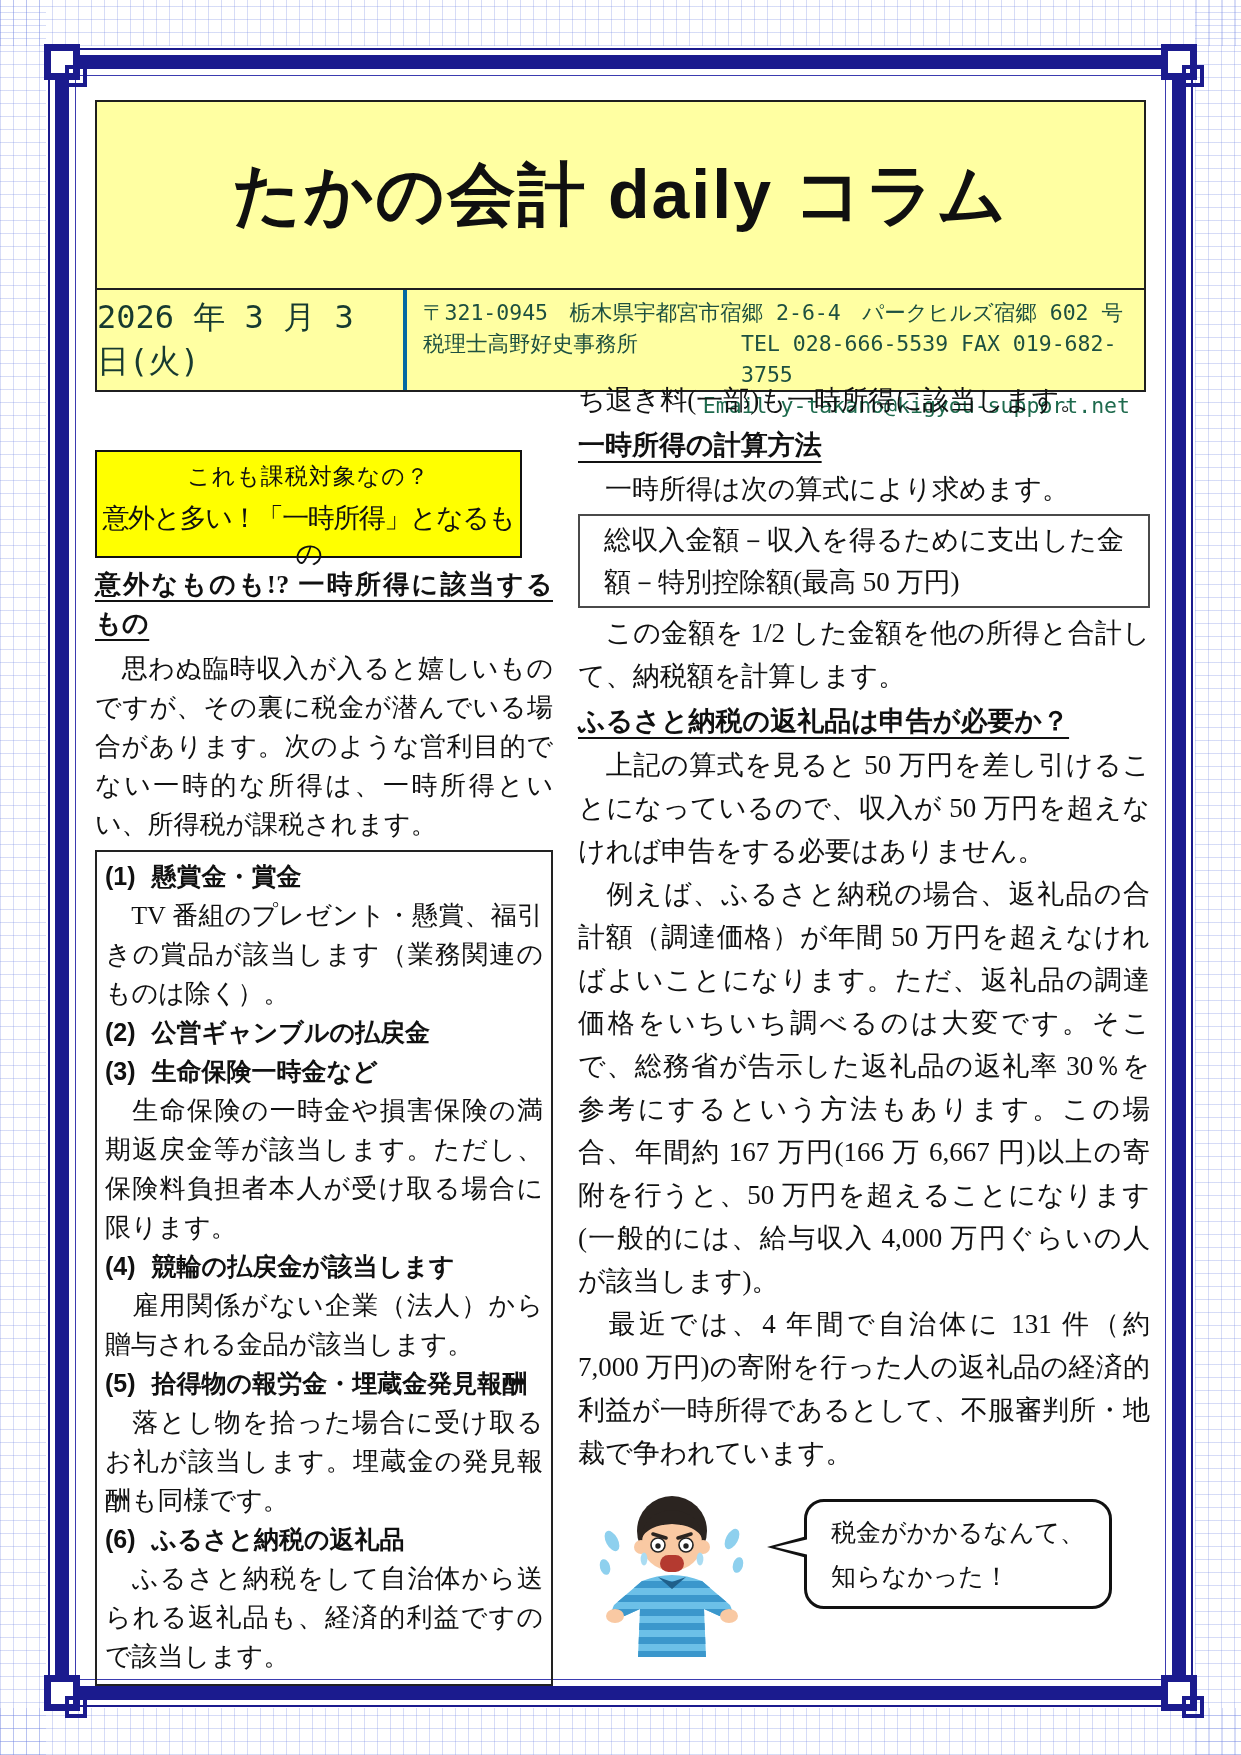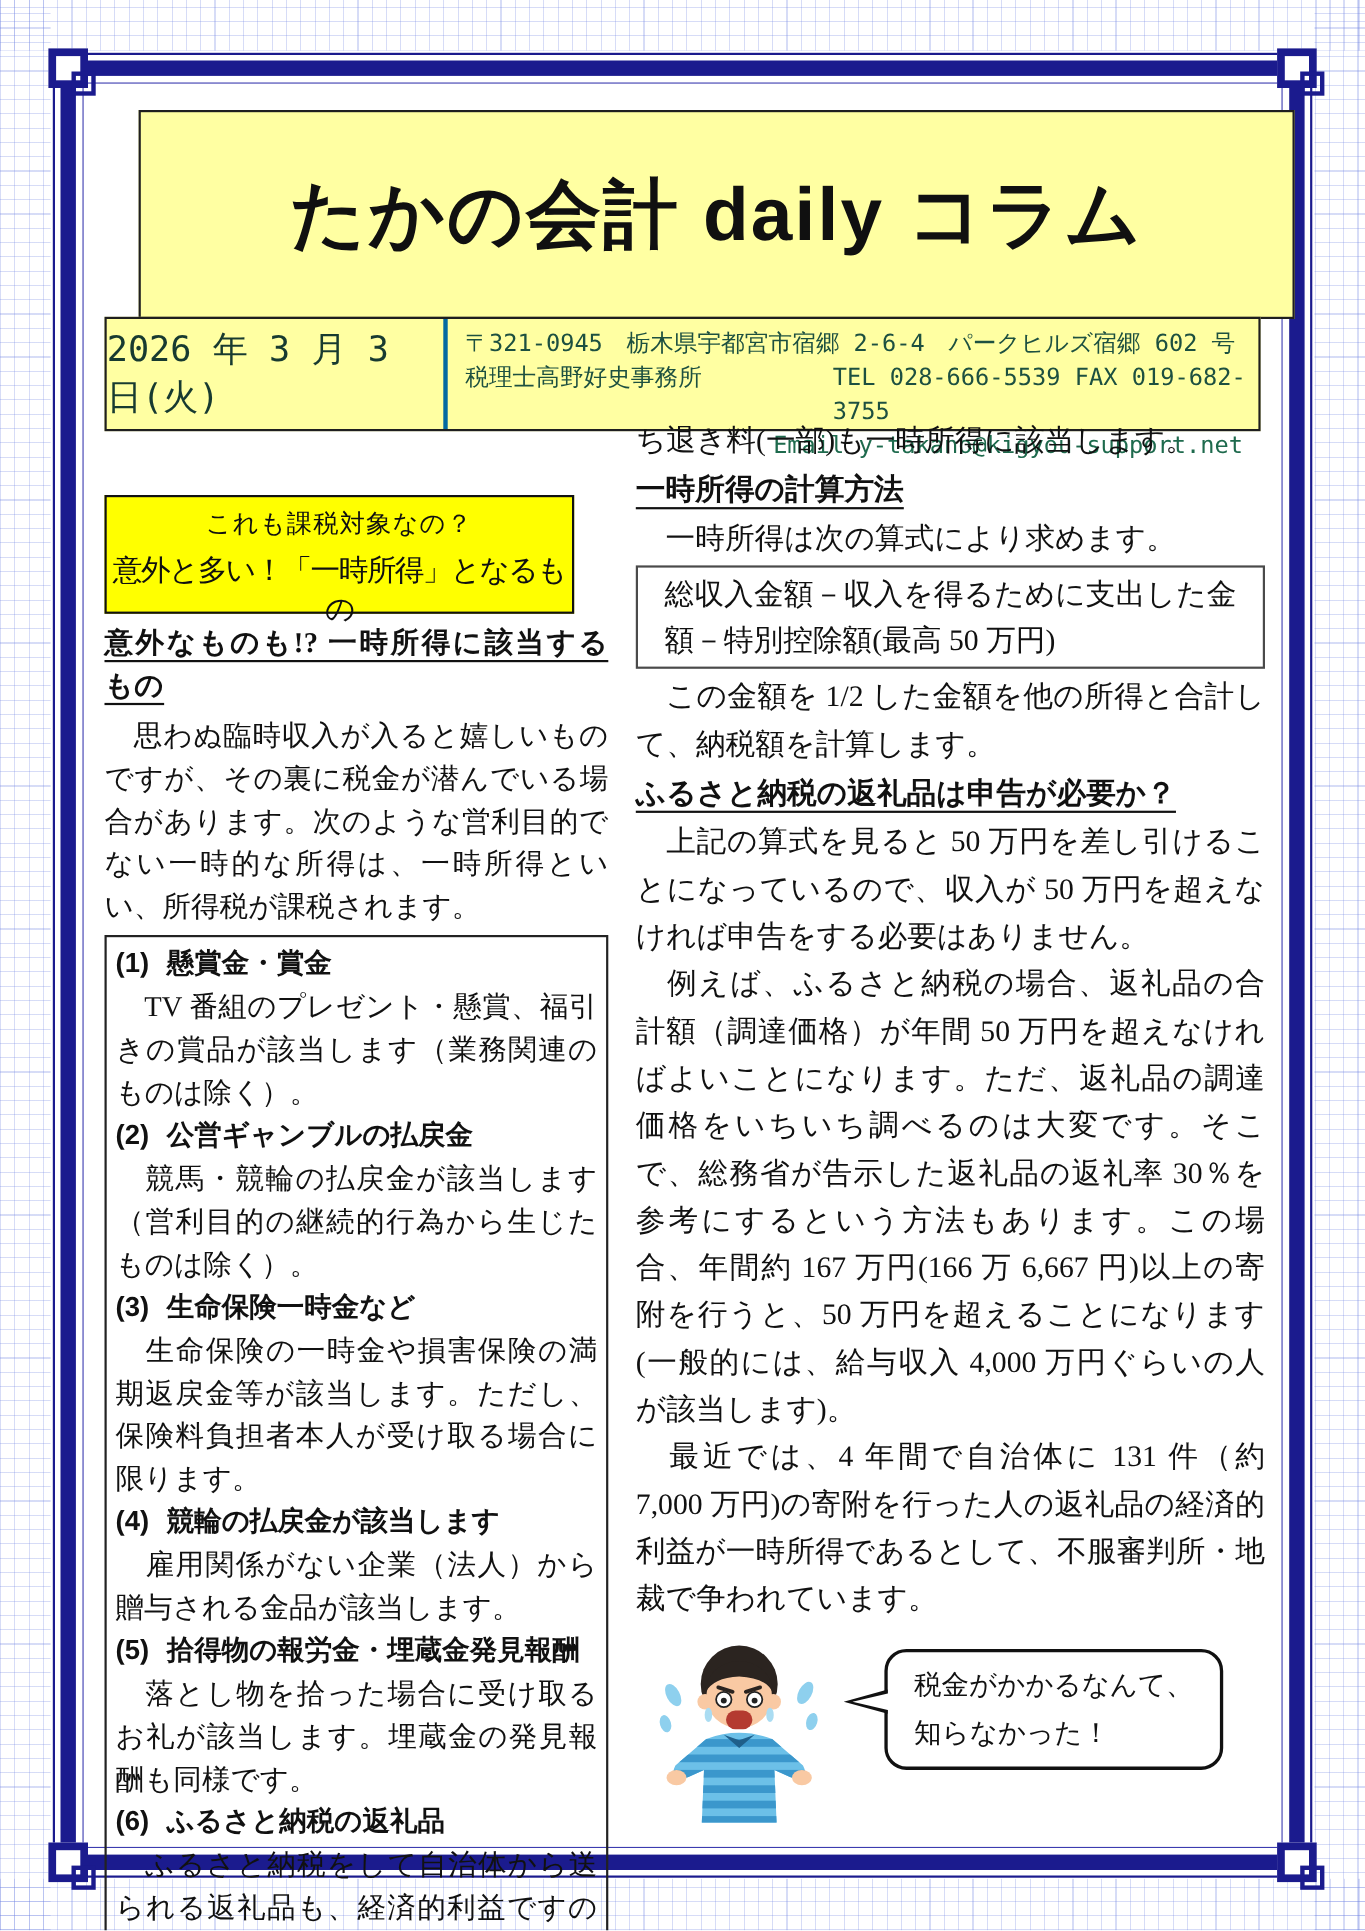--- a/index.html
+++ b/index.html
@@ -30,33 +30,33 @@
   .corner-tr { right:44px; top:44px; }
   .corner-bl { left:44px;  bottom:44px; }
   .corner-br { right:44px; bottom:44px; }
   .corner::after { content:""; position:absolute; left:14px; top:14px; width:14px; height:14px;
     border: 4px solid #1b1b8e; }
 
   .content { position: absolute; inset: 0; z-index: 3; }
 
   
   .header-box { position: absolute; left:95px; top:100px; width:1051px; height:190px;
-    background:#ffffa2; border:2px solid #1f1f1f; display:flex; align-items:center; justify-content:center;margin-left:31px; }
+    background:#ffffa2; border:2px solid #1f1f1f; display:flex; align-items:center; justify-content:center; }
   .main-title { font-family: "Liberation Sans", "DejaVu Sans", sans-serif; font-weight: 600;
     font-size: 68px; letter-spacing: 2px; color:#101010; }
 
   .info-box { position: absolute; left:95px; top:288px; width:1051px; height:104px;
     background:#ffffa2; border:2px solid #1f1f1f; display:flex; }
   .date-cell { width:310px; border-right:4px solid #0369a1; display:flex;
     align-items:center; justify-content:center;
     font-family:"DejaVu Sans Mono","Liberation Mono",monospace; font-size:32px; color:#173a30; }
   .contact-cell { flex:1; padding:7px 10px 4px 16px;
     font-family:"DejaVu Sans Mono","Liberation Mono",monospace; font-size:21.5px;
     line-height:31px; color:#1d5040; }
-  .contact-line2 { display:flex;gap:16px; }
+  .contact-line2 { display:flex; }
   .office { display:inline-block; min-width:318px; }
   .contact-line3 { text-align:right; padding-right:4px; color:#1e6a4d; }
 
   
   .headline-box { position:absolute; left:95px; top:450px; width:427px; height:108px;
     background:#ffff00; border:2px solid #111; text-align:center; padding-top:9px;
     font-family:"Liberation Sans","DejaVu Sans",sans-serif; }
   .kicker { font-size:23px; letter-spacing:1px; color:#101010; }
   .headline { font-size:27px; letter-spacing:-1.5px; margin-top:8px; color:#101010; }
 
@@ -135,21 +135,20 @@
       <div class="sec-heading">意外なものも!? 一時所得に該当するもの</div>
       <div class="para">　思わぬ臨時収入が入ると嬉しいものですが、その裏に税金が潜んでいる場合があります。次のような営利目的でない一時的な所得は、一時所得といい、所得税が課税されます。</div>
 
       <div class="list-box">
         <div class="list-item">
           <div class="item-title"><span class="item-no">(1)</span><span>懸賞金・賞金</span></div>
           <div class="item-body">　TV 番組のプレゼント・懸賞、福引きの賞品が該当します（業務関連のものは除く）。</div>
         </div>
         <div class="list-item">
           <div class="item-title"><span class="item-no">(2)</span><span>公営ギャンブルの払戻金</span></div>
-          <div class="item-body">　競馬・競輪の払戻金が該当します（営利目的の継続的行為から生じたものは除く）。</div>
         </div>
         <div class="list-item">
           <div class="item-title"><span class="item-no">(3)</span><span>生命保険一時金など</span></div>
           <div class="item-body">　生命保険の一時金や損害保険の満期返戻金等が該当します。ただし、保険料負担者本人が受け取る場合に限ります。</div>
         </div>
         <div class="list-item">
           <div class="item-title"><span class="item-no">(4)</span><span>競輪の払戻金が該当します</span></div>
           <div class="item-body">　雇用関係がない企業（法人）から贈与される金品が該当します。</div>
         </div>
         <div class="list-item">

